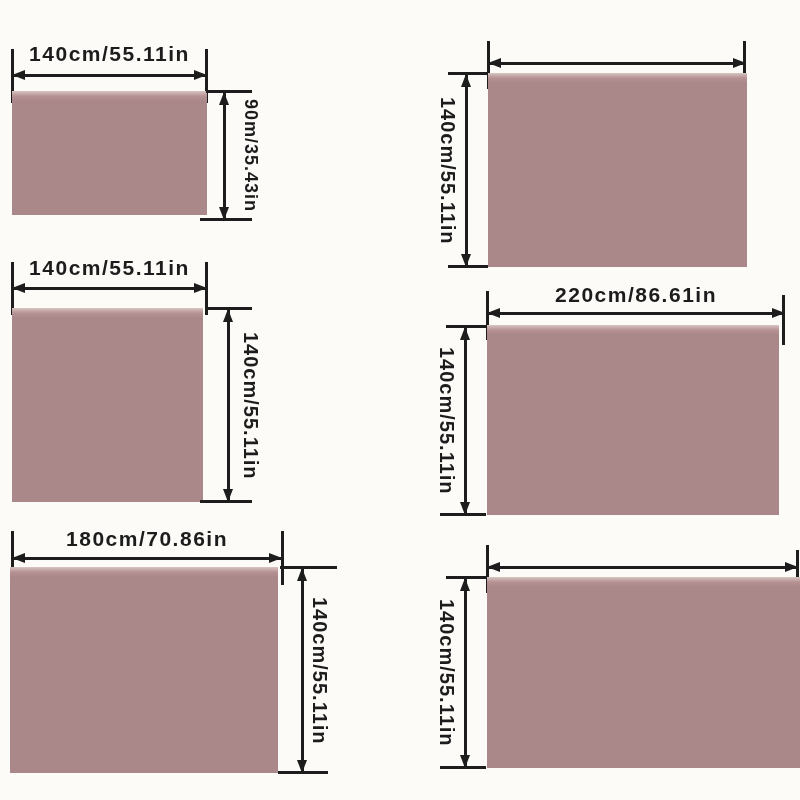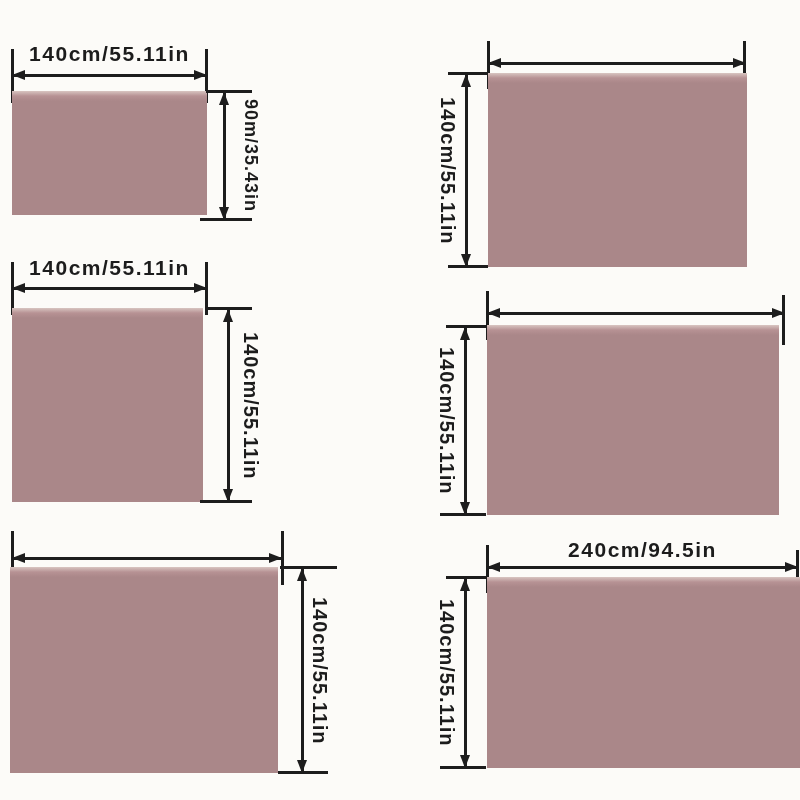--- a/index.html
+++ b/index.html
@@ -41,48 +41,49 @@
   <div class="dim-label" style="left:13px;top:256px;width:193px;">140cm/55.11in</div>
   <div class="hline" style="left:13px;top:287px;width:193px;"></div>
   <div class="tickv" style="left:11px;top:262px;height:53px;"></div>
   <div class="tickv" style="left:205px;top:262px;height:53px;"></div>
   <div class="swatch" style="left:12px;top:308px;width:191px;height:194px;"></div>
   <div class="vline" style="left:227px;top:310px;height:191px;"></div>
   <div class="tickh" style="left:205px;top:307px;width:47px;"></div>
   <div class="tickh" style="left:200px;top:500px;width:52px;"></div>
   <div class="dim-label-v" style="left:234px;top:310px;height:191px;">140cm/55.11in</div>
 
+  <div class="dim-label" style="left:13px;top:527px;width:268px;">180cm/70.86in</div>
   <div class="hline" style="left:13px;top:557px;width:268px;"></div>
   <div class="tickv" style="left:11px;top:531px;height:54px;"></div>
   <div class="tickv" style="left:281px;top:531px;height:54px;"></div>
   <div class="swatch" style="left:10px;top:567px;width:268px;height:206px;"></div>
   <div class="vline" style="left:301px;top:569px;height:203px;"></div>
   <div class="tickh" style="left:280px;top:566px;width:57px;"></div>
   <div class="tickh" style="left:278px;top:771px;width:50px;"></div>
   <div class="dim-label-v" style="left:303px;top:569px;height:203px;">140cm/55.11in</div>
 
   <div class="hline" style="left:489px;top:62px;width:256px;"></div>
   <div class="tickv" style="left:487px;top:41px;height:48px;"></div>
   <div class="tickv" style="left:743px;top:41px;height:48px;"></div>
   <div class="swatch" style="left:488px;top:73px;width:259px;height:194px;"></div>
   <div class="vline" style="left:465px;top:75px;height:191px;"></div>
   <div class="tickh" style="left:448px;top:72px;width:40px;"></div>
   <div class="tickh" style="left:448px;top:265px;width:40px;"></div>
   <div class="dim-label-v" style="left:431px;top:75px;height:191px;">140cm/55.11in</div>
 
+  <div class="dim-label" style="left:488px;top:283px;width:296px;">220cm/86.61in</div>
   <div class="hline" style="left:488px;top:312px;width:296px;"></div>
   <div class="tickv" style="left:486px;top:291px;height:49px;"></div>
   <div class="tickv" style="left:782px;top:295px;height:50px;"></div>
   <div class="swatch" style="left:487px;top:325px;width:292px;height:190px;"></div>
   <div class="vline" style="left:464px;top:328px;height:186px;"></div>
   <div class="tickh" style="left:446px;top:325px;width:40px;"></div>
   <div class="tickh" style="left:440px;top:513px;width:46px;"></div>
   <div class="dim-label-v" style="left:430px;top:328px;height:186px;">140cm/55.11in</div>
 
-  <div class="dim-label" style="left:488px;top:538px;width:309px;">240cm/94.5in</div>
   <div class="hline" style="left:488px;top:566px;width:309px;"></div>
   <div class="tickv" style="left:486px;top:545px;height:48px;"></div>
   <div class="tickv" style="left:796px;top:550px;height:48px;"></div>
   <div class="swatch" style="left:487px;top:577px;width:313px;height:191px;"></div>
   <div class="vline" style="left:464px;top:579px;height:188px;"></div>
   <div class="tickh" style="left:446px;top:576px;width:40px;"></div>
   <div class="tickh" style="left:440px;top:766px;width:46px;"></div>
   <div class="dim-label-v" style="left:430px;top:579px;height:188px;">140cm/55.11in</div>
 
 </div>

